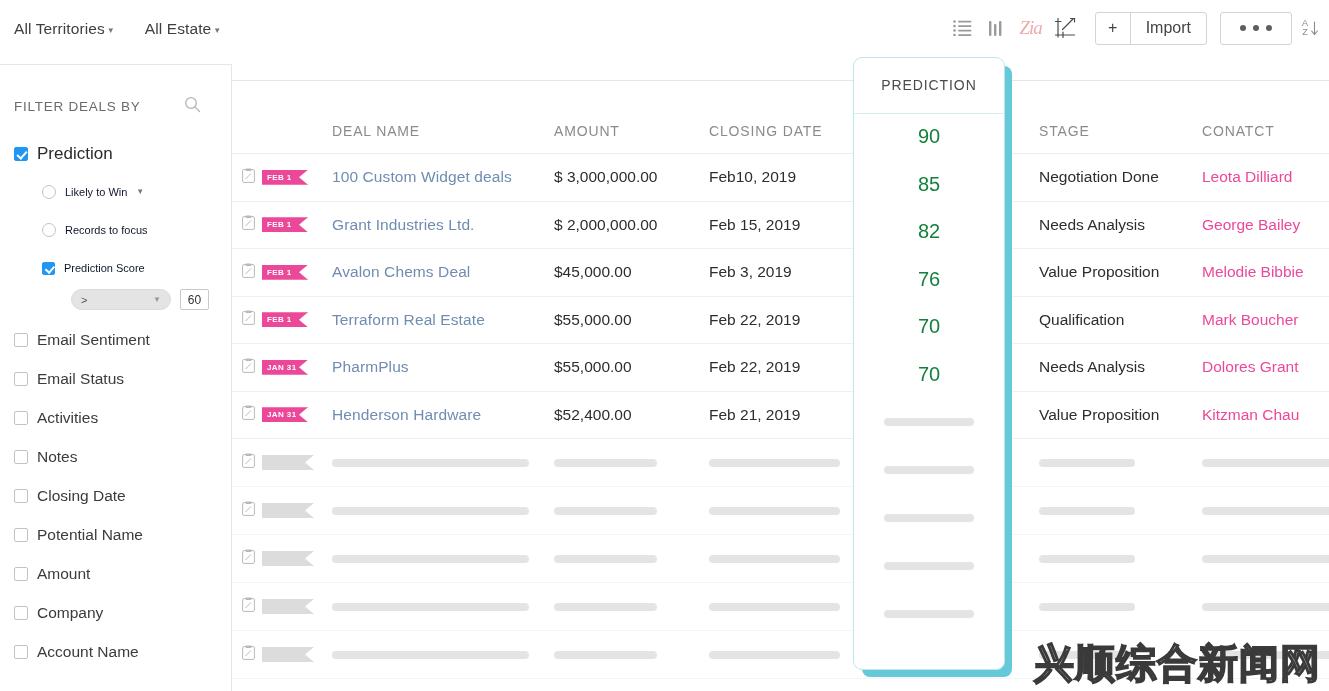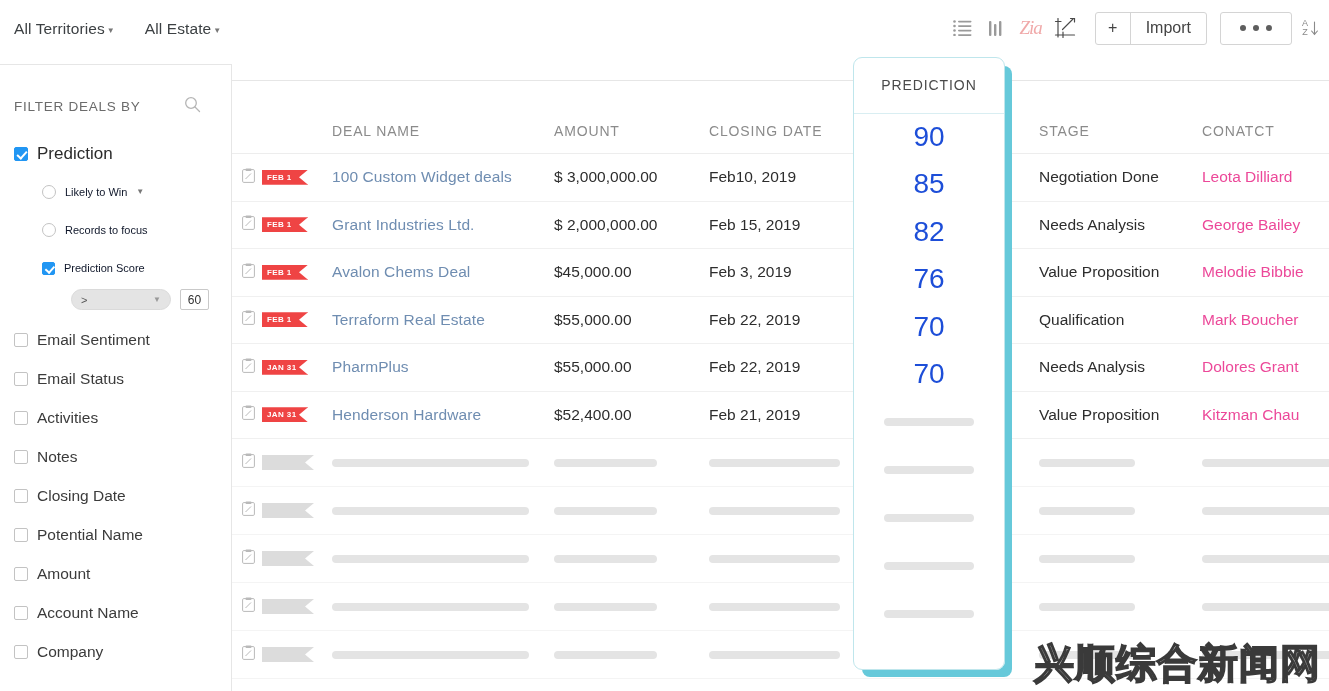--- a/index.html
+++ b/index.html
@@ -135,40 +135,40 @@
   .c-name  { width: 222px; flex: 0 0 222px; }
   .c-amt   { width: 155px; flex: 0 0 155px; }
   .c-date  { width: 135px; flex: 0 0 135px; }
   .c-pred  { width: 175px; flex: 0 0 175px; text-align: center; }
   .c-stage { width: 163px; flex: 0 0 163px; margin-left: 20px; }
   .c-cont  { width: 147px; flex: 0 0 147px; }
 
   .clip-icon { width: 13px; height: 15px; flex: 0 0 auto; }
   .ribbon {
     display: inline-flex; align-items: center; justify-content: flex-start;
-    height: 15px; padding: 0 11px 0 5px; background: #ef4444;
+    height: 15px; padding: 0 11px 0 5px; background: #ec4899;
     color: #fff; font-size: 8px; font-weight: bold; letter-spacing: .4px;
     clip-path: polygon(0 0, 100% 0, 100% 100%, 0 100%, 0 100%);
     position: relative; min-width: 46px;
   }
   .ribbon::after {
     content: ""; position: absolute; right: 0; top: 0;
     width: 9px; height: 15px; background: #fff;
     clip-path: polygon(100% 0, 100% 100%, 0 50%);
   }
   .ribbon.gray { background: #dcdcdc; color: transparent; min-width: 52px; }
 
   .deal-link {
     font-size: 15.5px; color: #6f8db1; cursor: pointer; letter-spacing: .1px;
   }
   .amt { font-size: 15.5px; color: #2d2d2d; }
   .dt  { font-size: 15.5px; color: #2d2d2d; }
   .stage { font-size: 15.5px; color: #2d2d2d; }
   .contact { font-size: 15.5px; color: #ec4899; cursor: pointer; }
-  .predval { font-size: 28px; color: #1d4ed8; font-weight: 400; }
+  .predval { font-size: 20px; color: #15803d; font-weight: 400; }
 
   .skelbar { height: 8px; border-radius: 4px; background: #e4e4e4; }
   .sb-name { width: 197px; }
   .sb-amt  { width: 103px; }
   .sb-date { width: 131px; }
   .sb-pred { width: 90px; margin: 0 auto; }
   .sb-stage{ width: 96px; }
   .sb-cont { width: 135px; }
 
   
@@ -367,25 +367,25 @@
         <div class="frow">
           <span class="cb"></span>
           <span class="flabel">Potential Name</span>
         </div>
         <div class="frow">
           <span class="cb"></span>
           <span class="flabel">Amount</span>
         </div>
         <div class="frow">
           <span class="cb"></span>
+          <span class="flabel">Company</span>
+        </div>
+        <div class="frow">
+          <span class="cb"></span>
           <span class="flabel">Account Name</span>
-        </div>
-        <div class="frow">
-          <span class="cb"></span>
-          <span class="flabel">Company</span>
         </div>
       </div>
 
     </div>
   </div>
 
   <div class="table">
 
     <div class="thead">
       <div class="c-icon"></div>

